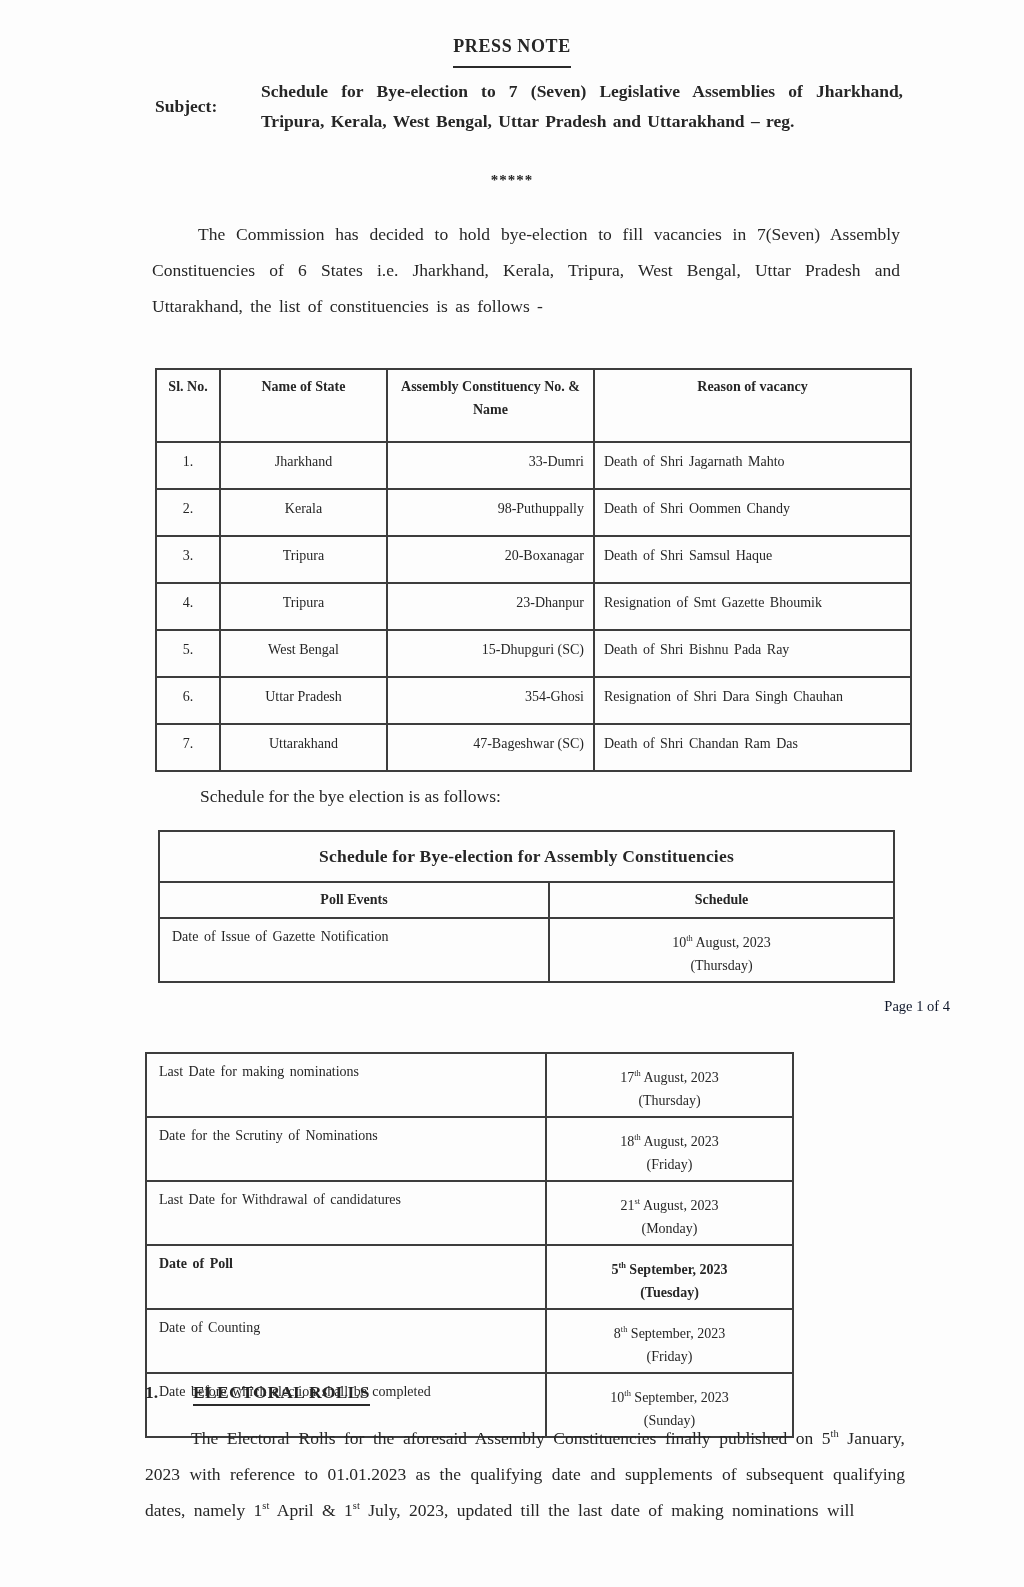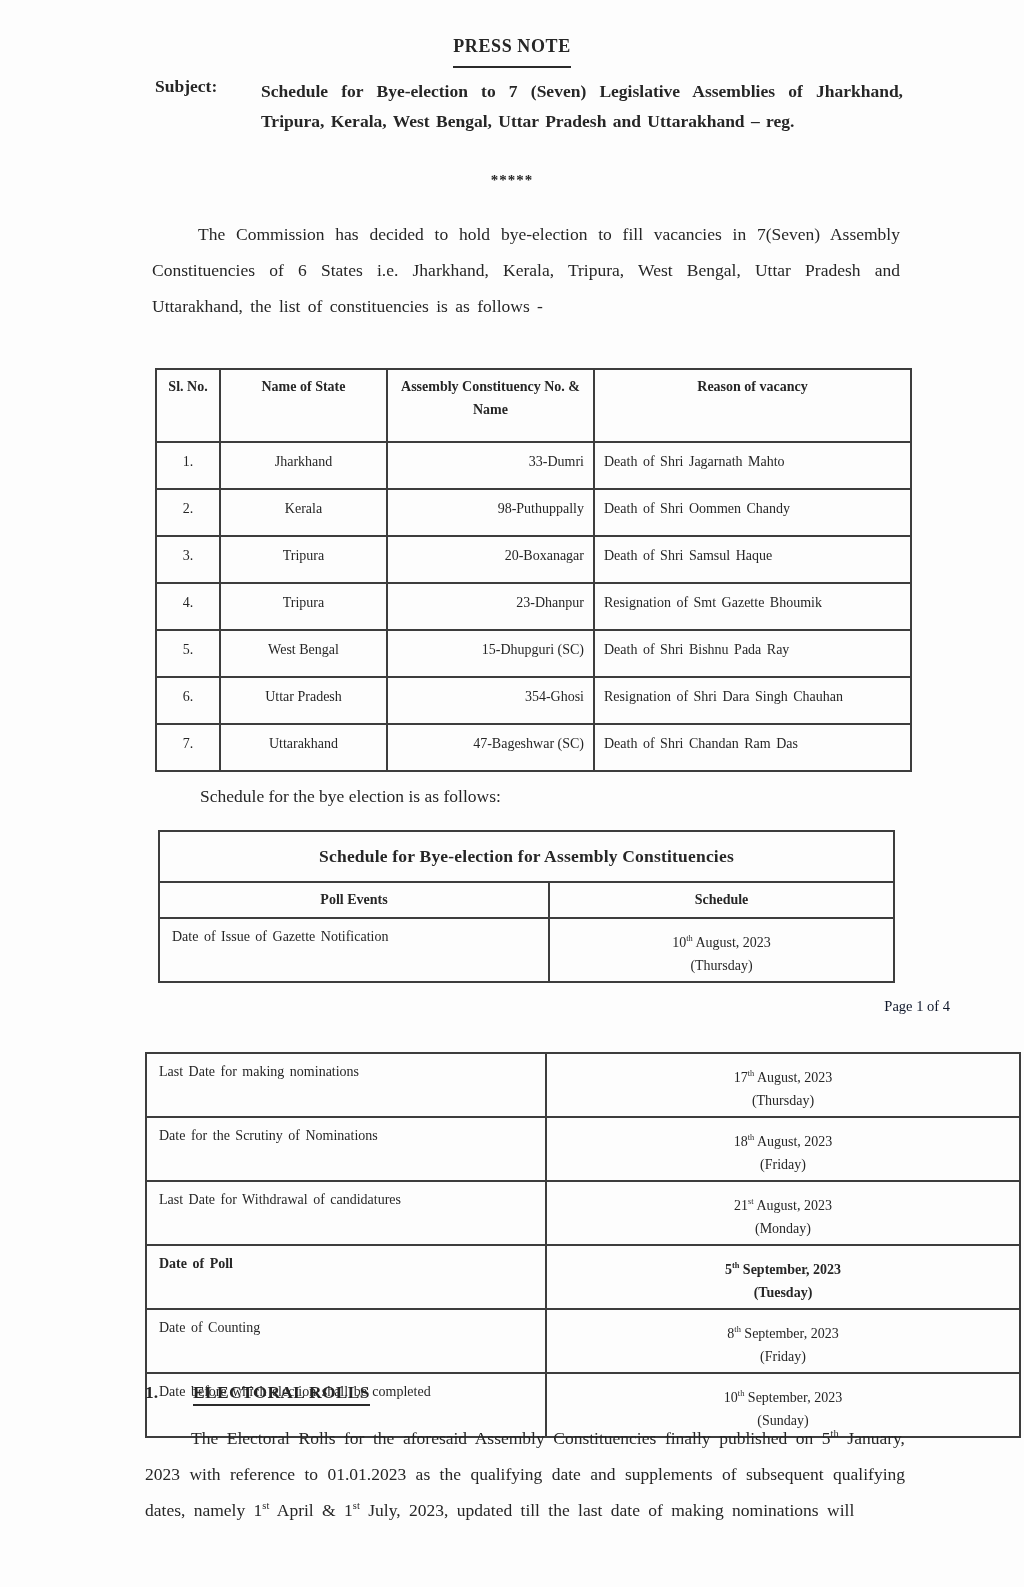--- a/index.html
+++ b/index.html
@@ -18,21 +18,21 @@
   
   .title {
     top: 36px; left: 0; width: 100%;
     text-align: center;
     font-size: 18px; font-weight: 700; letter-spacing: 0.6px;
   }
   .title span { border-bottom: 2px solid #2a2a2a; padding-bottom: 10px; }
 
   
   .subject { top: 76px; left: 155px; width: 748px; display: flex; }
-  .subject .lbl { width: 106px; flex: 0 0 106px; font-weight: 700; font-size: 17.5px; }
+  .subject .lbl { width: 106px; flex: 0 0 106px; font-weight: 700; font-size: 17.5px; margin-top: 20px; }
   .subject .txt {
     flex: 1; font-weight: 700; font-size: 17.5px; line-height: 30px;
     text-align: justify; word-spacing: 2px;
   }
 
   .stars { top: 172px; left: 0; width: 100%; text-align: center;
     font-size: 15px; font-weight: 700; letter-spacing: 1px; }
 
   
   .para1 {
@@ -74,21 +74,21 @@
   .ev { text-align: justify; vertical-align: top; padding: 6px 12px 4px;
         line-height: 23px; word-spacing: 2px; }
   .dt { text-align: center; vertical-align: top; padding: 12px 6px 4px; line-height: 23px; }
   .dt sup, .para2 sup { font-size: 0.6em; vertical-align: super; line-height: 0; }
 
   .page-num { top: 998px; left: 0; width: 950px; text-align: right;
     font-size: 14.5px; color: #0f172a; font-family: "Liberation Serif", serif; }
 
   
   .table2b { top: 1052px; left: 145px; width: 760px; }
-  .table2b table { width: 876px; }
+  .table2b table { width: 649px; }
   .bold-row td, .bold-row .dt, .bold-row .ev { font-weight: 700; }
 
   
   .section-head { top: 1382px; left: 145px; font-size: 17.5px; font-weight: 700; display: flex; }
   .section-head .num { width: 48px; }
   .section-head .head-txt { border-bottom: 2px solid #2a2a2a; padding-bottom: 1px; letter-spacing: 0.3px; }
 
   .para2 {
     top: 1420px; left: 145px; width: 760px;
     font-size: 17.5px; line-height: 36px;

